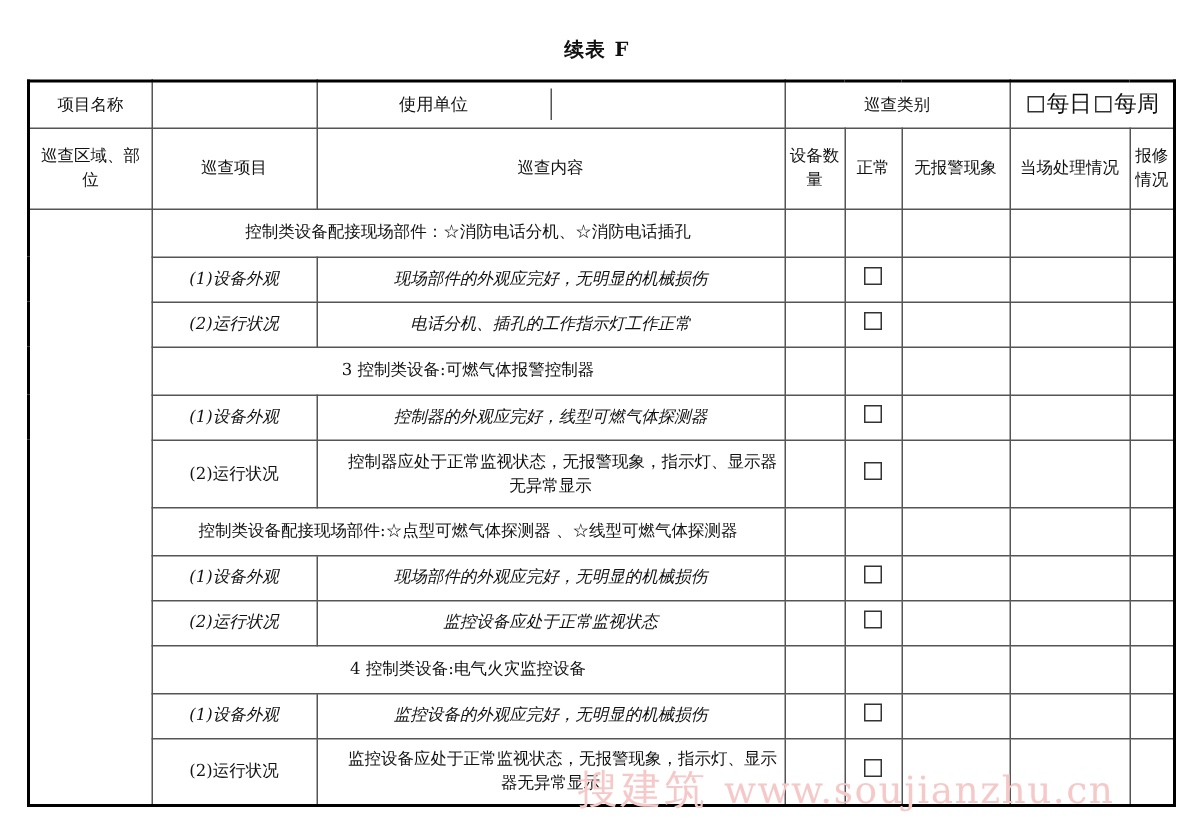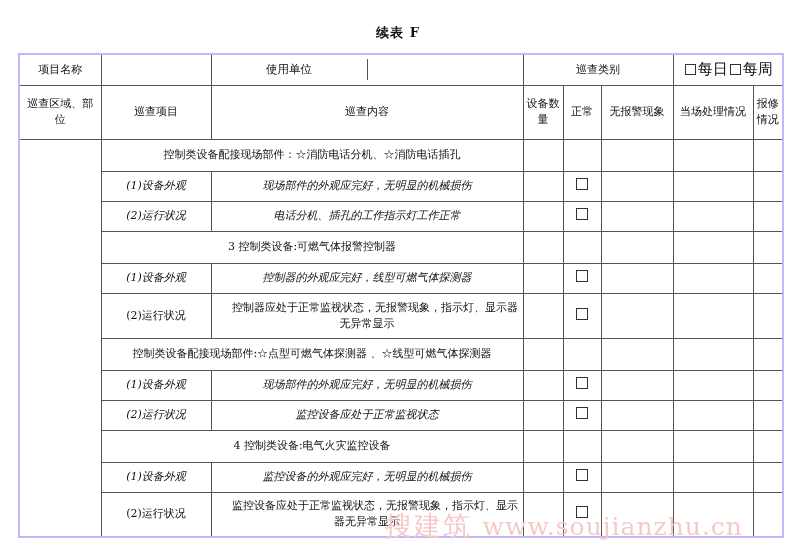--- a/index.html
+++ b/index.html
@@ -46,21 +46,21 @@
     border: 1px solid #555555;
     font-size: 11px;
     line-height: 1.45;
     padding: 2px 3px;
     vertical-align: middle;
     text-align: center;
     color: #111;
   }
   
   table.insp {
-    border: 2px solid #c4b5fd;
+    border: 2px solid #000000;
   }
 
   .cell-center { text-align: center; }
   .cell-left   { text-align: left; padding-left: 8px; }
   .cell-indent { text-align: left; padding-left: 26px; }
   .cell-blank  { }
 
   .hdr { font-size: 11.5px; }
   .hdr-tall { height: 54px; }
   .hdr-short { height: 31px; }

